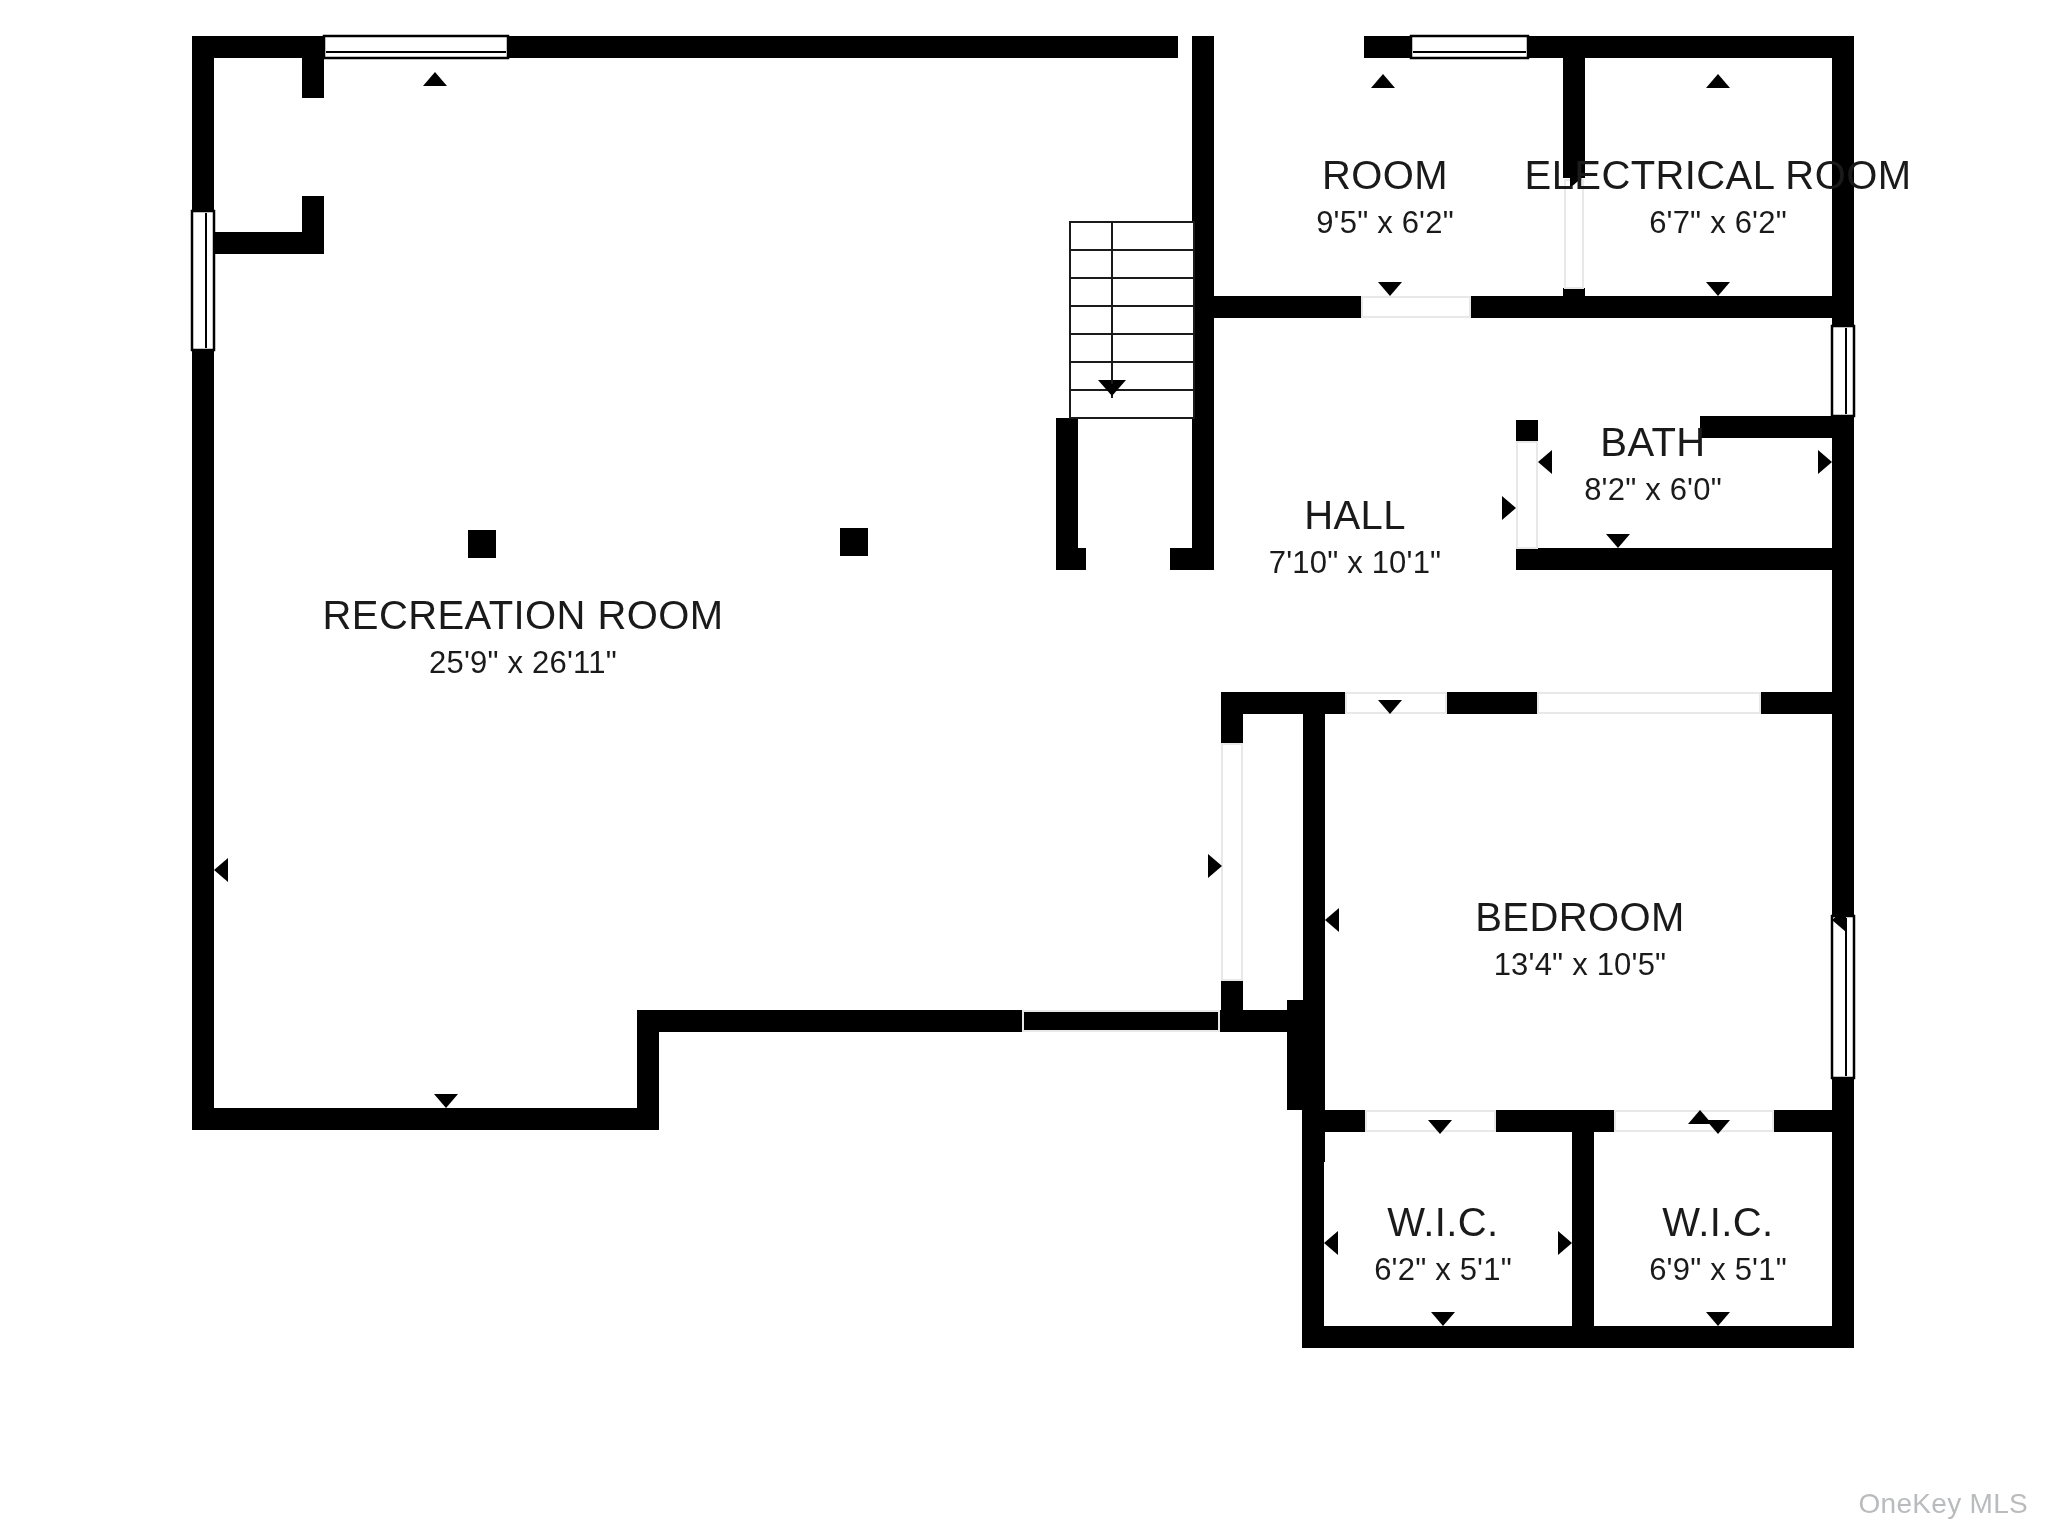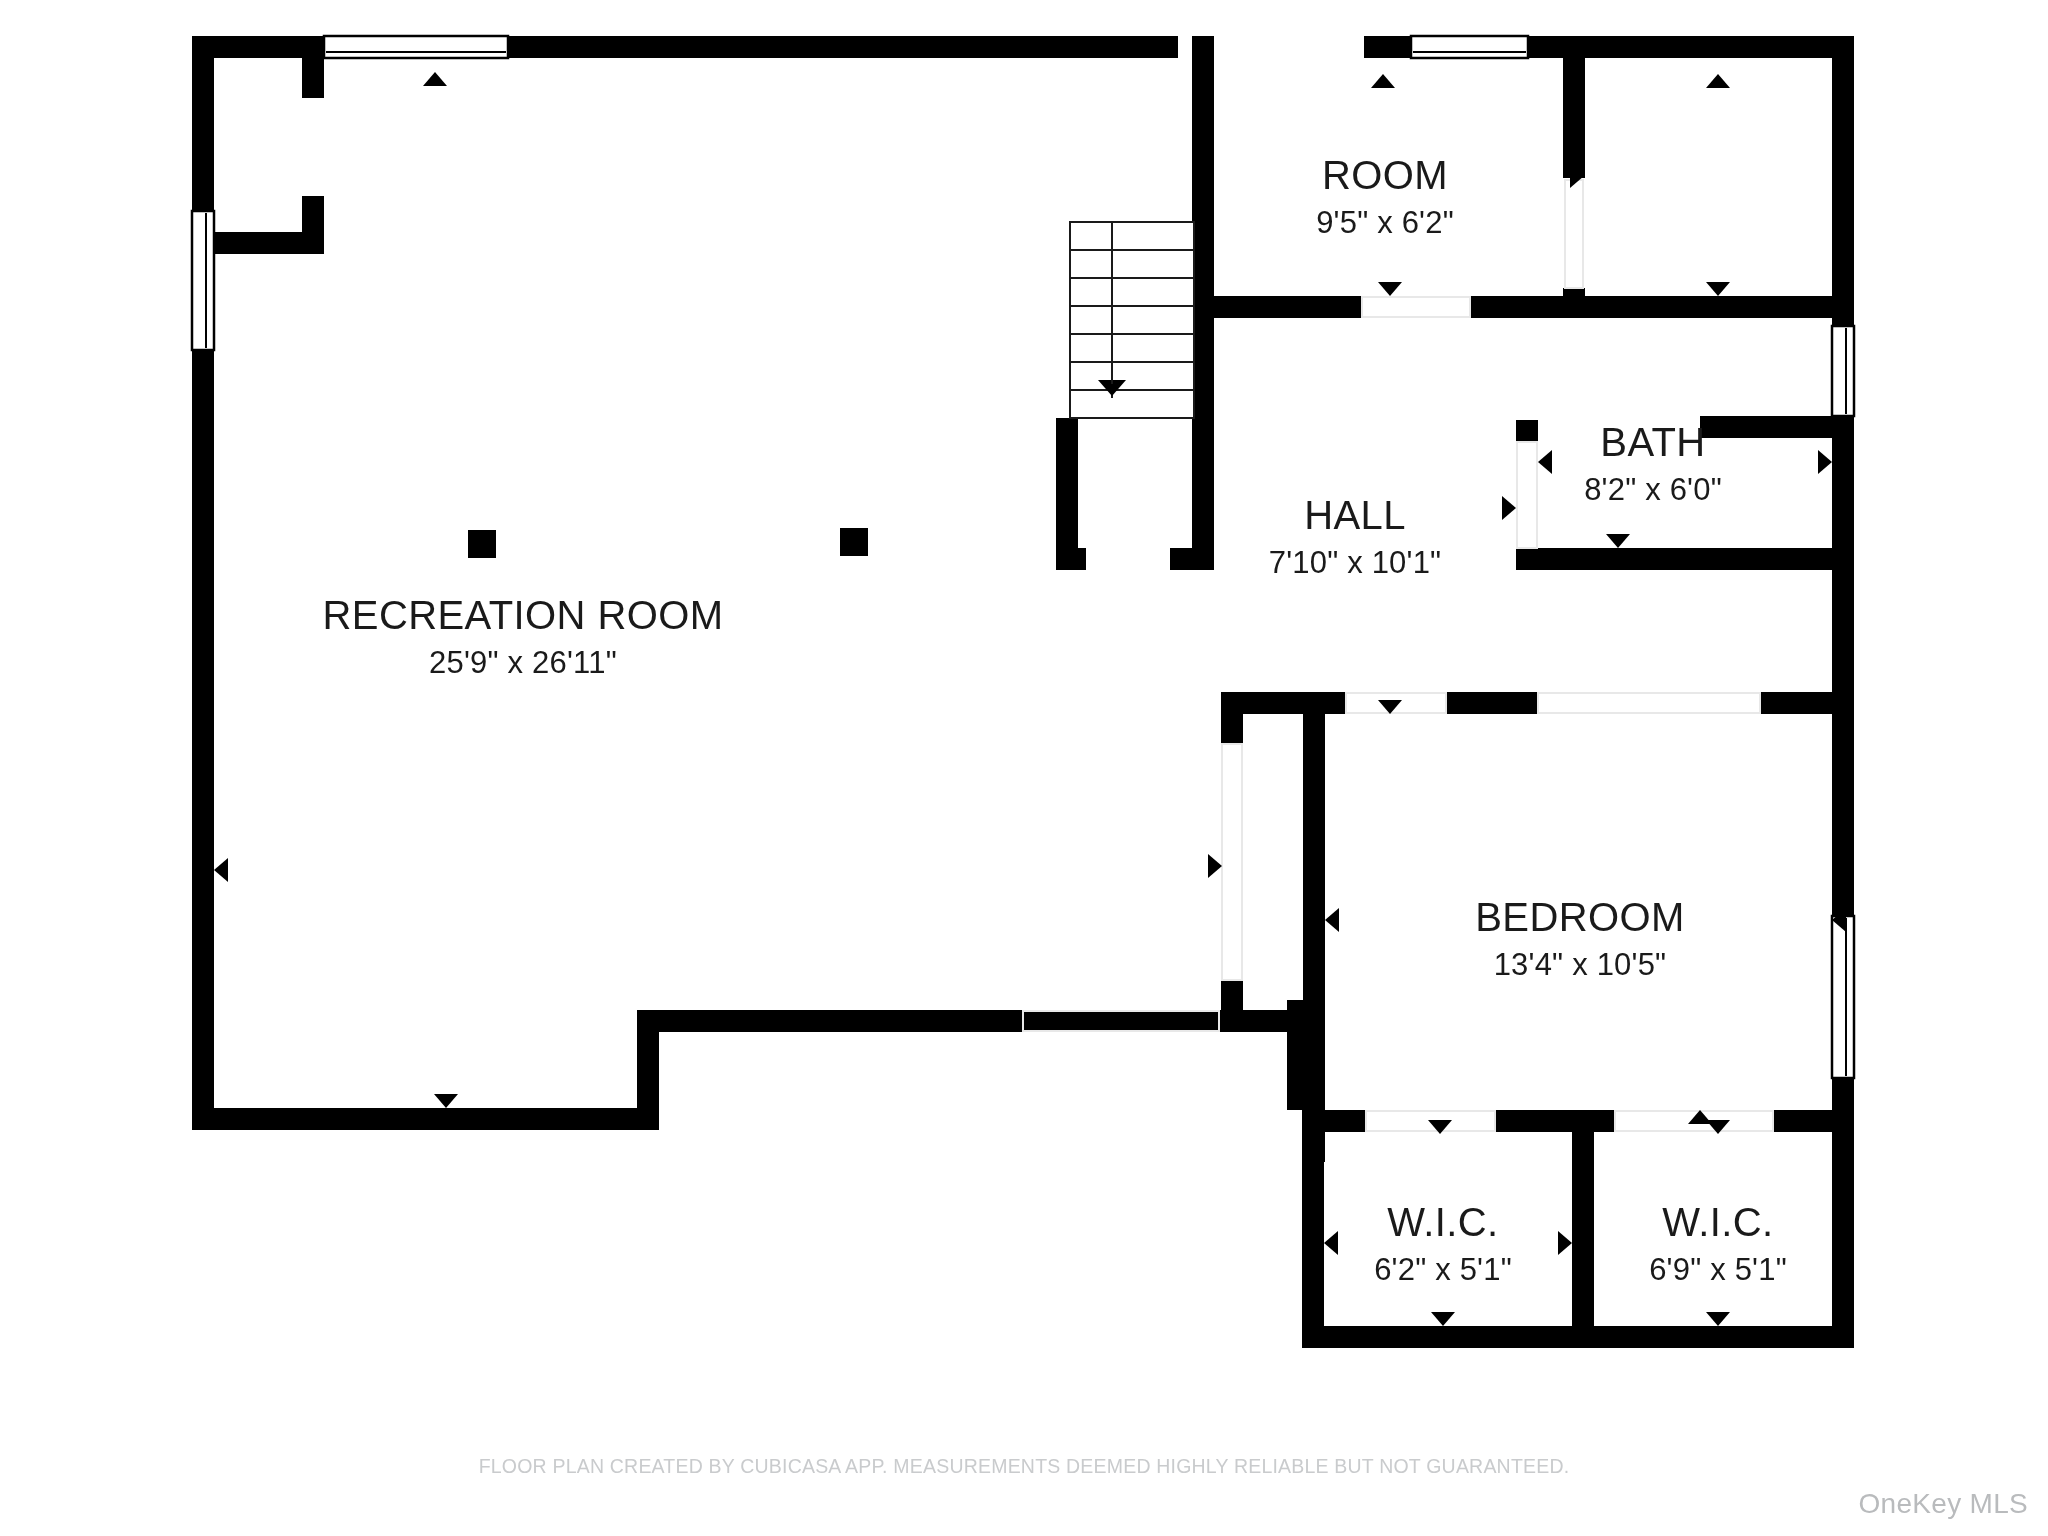--- a/index.html
+++ b/index.html
@@ -262,20 +262,24 @@
   <div class="room-label" style="left:523px; top:636px;">
     <span class="rl-name">RECREATION ROOM</span>
     <span class="rl-dims">25'9" x 26'11"</span>
   </div>
 
   <div class="room-label" style="left:1385px; top:196px;">
     <span class="rl-name">ROOM</span>
     <span class="rl-dims">9'5" x 6'2"</span>
   </div>
 
+  <div class="room-label" style="left:1718px; top:196px;">
+    <span class="rl-name">ELECTRICAL ROOM</span>
+    <span class="rl-dims">6'7" x 6'2"</span>
+  </div>
 
   <div class="room-label" style="left:1355px; top:528px;margin-top:8px;">
     <span class="rl-name">HALL</span>
     <span class="rl-dims">7'10" x 10'1"</span>
   </div>
 
   <div class="room-label" style="left:1653px; top:463px;">
     <span class="rl-name">BATH</span>
     <span class="rl-dims">8'2" x 6'0"</span>
   </div>
@@ -288,17 +292,16 @@
   <div class="room-label" style="left:1443px; top:1243px;">
     <span class="rl-name">W.I.C.</span>
     <span class="rl-dims">6'2" x 5'1"</span>
   </div>
 
   <div class="room-label" style="left:1718px; top:1243px;">
     <span class="rl-name">W.I.C.</span>
     <span class="rl-dims">6'9" x 5'1"</span>
   </div>
 
-  <div id="footer-note">FLOOR PLAN CREATED BY CUBICASA APP. MEASUREMENTS DEEMED HIGHLY RELIABLE BUT NOT GUARANTEED.</div>
 
   <div id="watermark">OneKey MLS</div>
 
 </div>
 
 </body></html>

